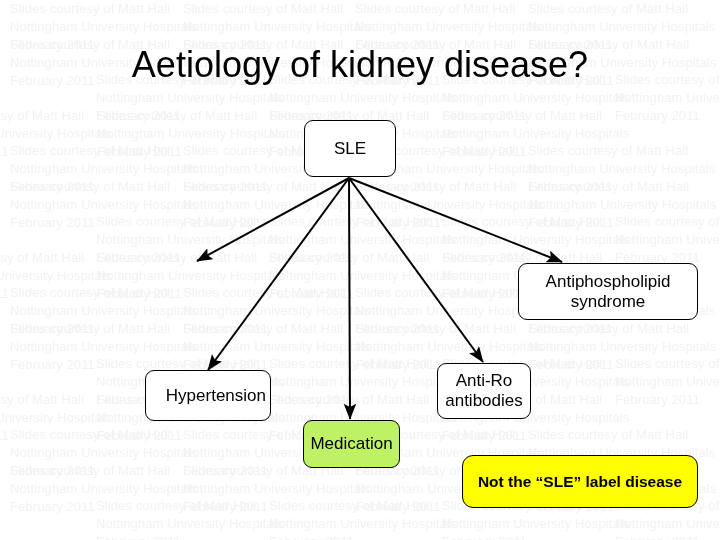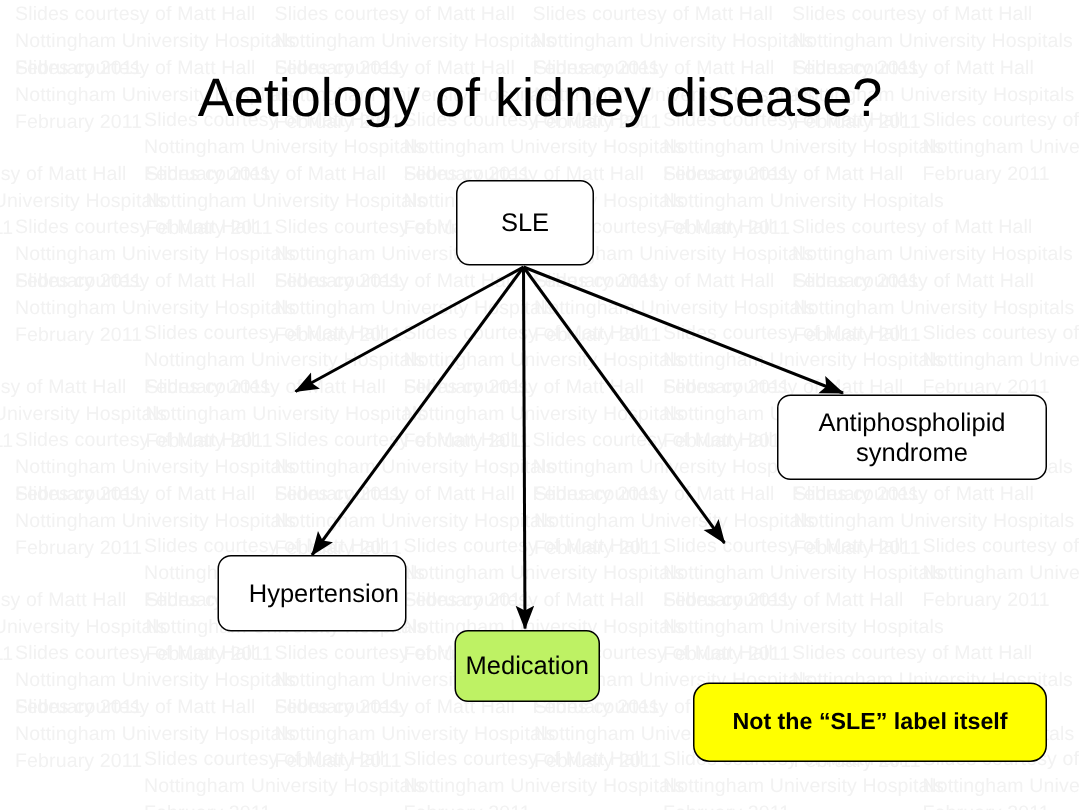--- a/index.html
+++ b/index.html
@@ -421,27 +421,30 @@
 
 
     <div class="node" id="node-antiphospholipid" style="left: 518px; top: 263px; width: 180px; height: 57px; background: rgb(255, 255, 255); border-color: rgb(0, 0, 0);">
       <span class="node-label">Antiphospholipid<br>syndrome</span>
     </div>
 
     <div class="node" id="node-hypertension" style="left: 145px; top: 370px; width: 126px; height: 51px; background: rgb(255, 255, 255); border-color: rgb(0, 0, 0); justify-content: flex-end;">
       <span class="node-label">Hypertension</span>
     </div>
 
+    <div class="node" id="node-antiro" style="left: 437px; top: 363px; width: 94px; height: 56px; background: rgb(255, 255, 255); border-color: rgb(0, 0, 0);">
+      <span class="node-label">Anti-Ro<br>antibodies</span>
+    </div>
 
     <div class="node" id="node-medication" style="left: 303px; top: 420px; width: 97px; height: 48px; background: #bef264; border-color: rgb(0, 0, 0);">
       <span class="node-label">Medication</span>
     </div>
 
 
     <div class="node yellow" id="node-notlabel" style="left: 462px; top: 455px; width: 236px; height: 53px; background: rgb(255, 255, 0); border-color: rgb(0, 0, 0);">
-      <span class="node-label">Not the “SLE” label itself</span>
+      <span class="node-label">Not the “SLE” label disease</span>
     </div>
 
   </div>
 
   <div id="slide-title">Aetiology of kidney disease?</div>
 
 </div>
 
 </body></html>

